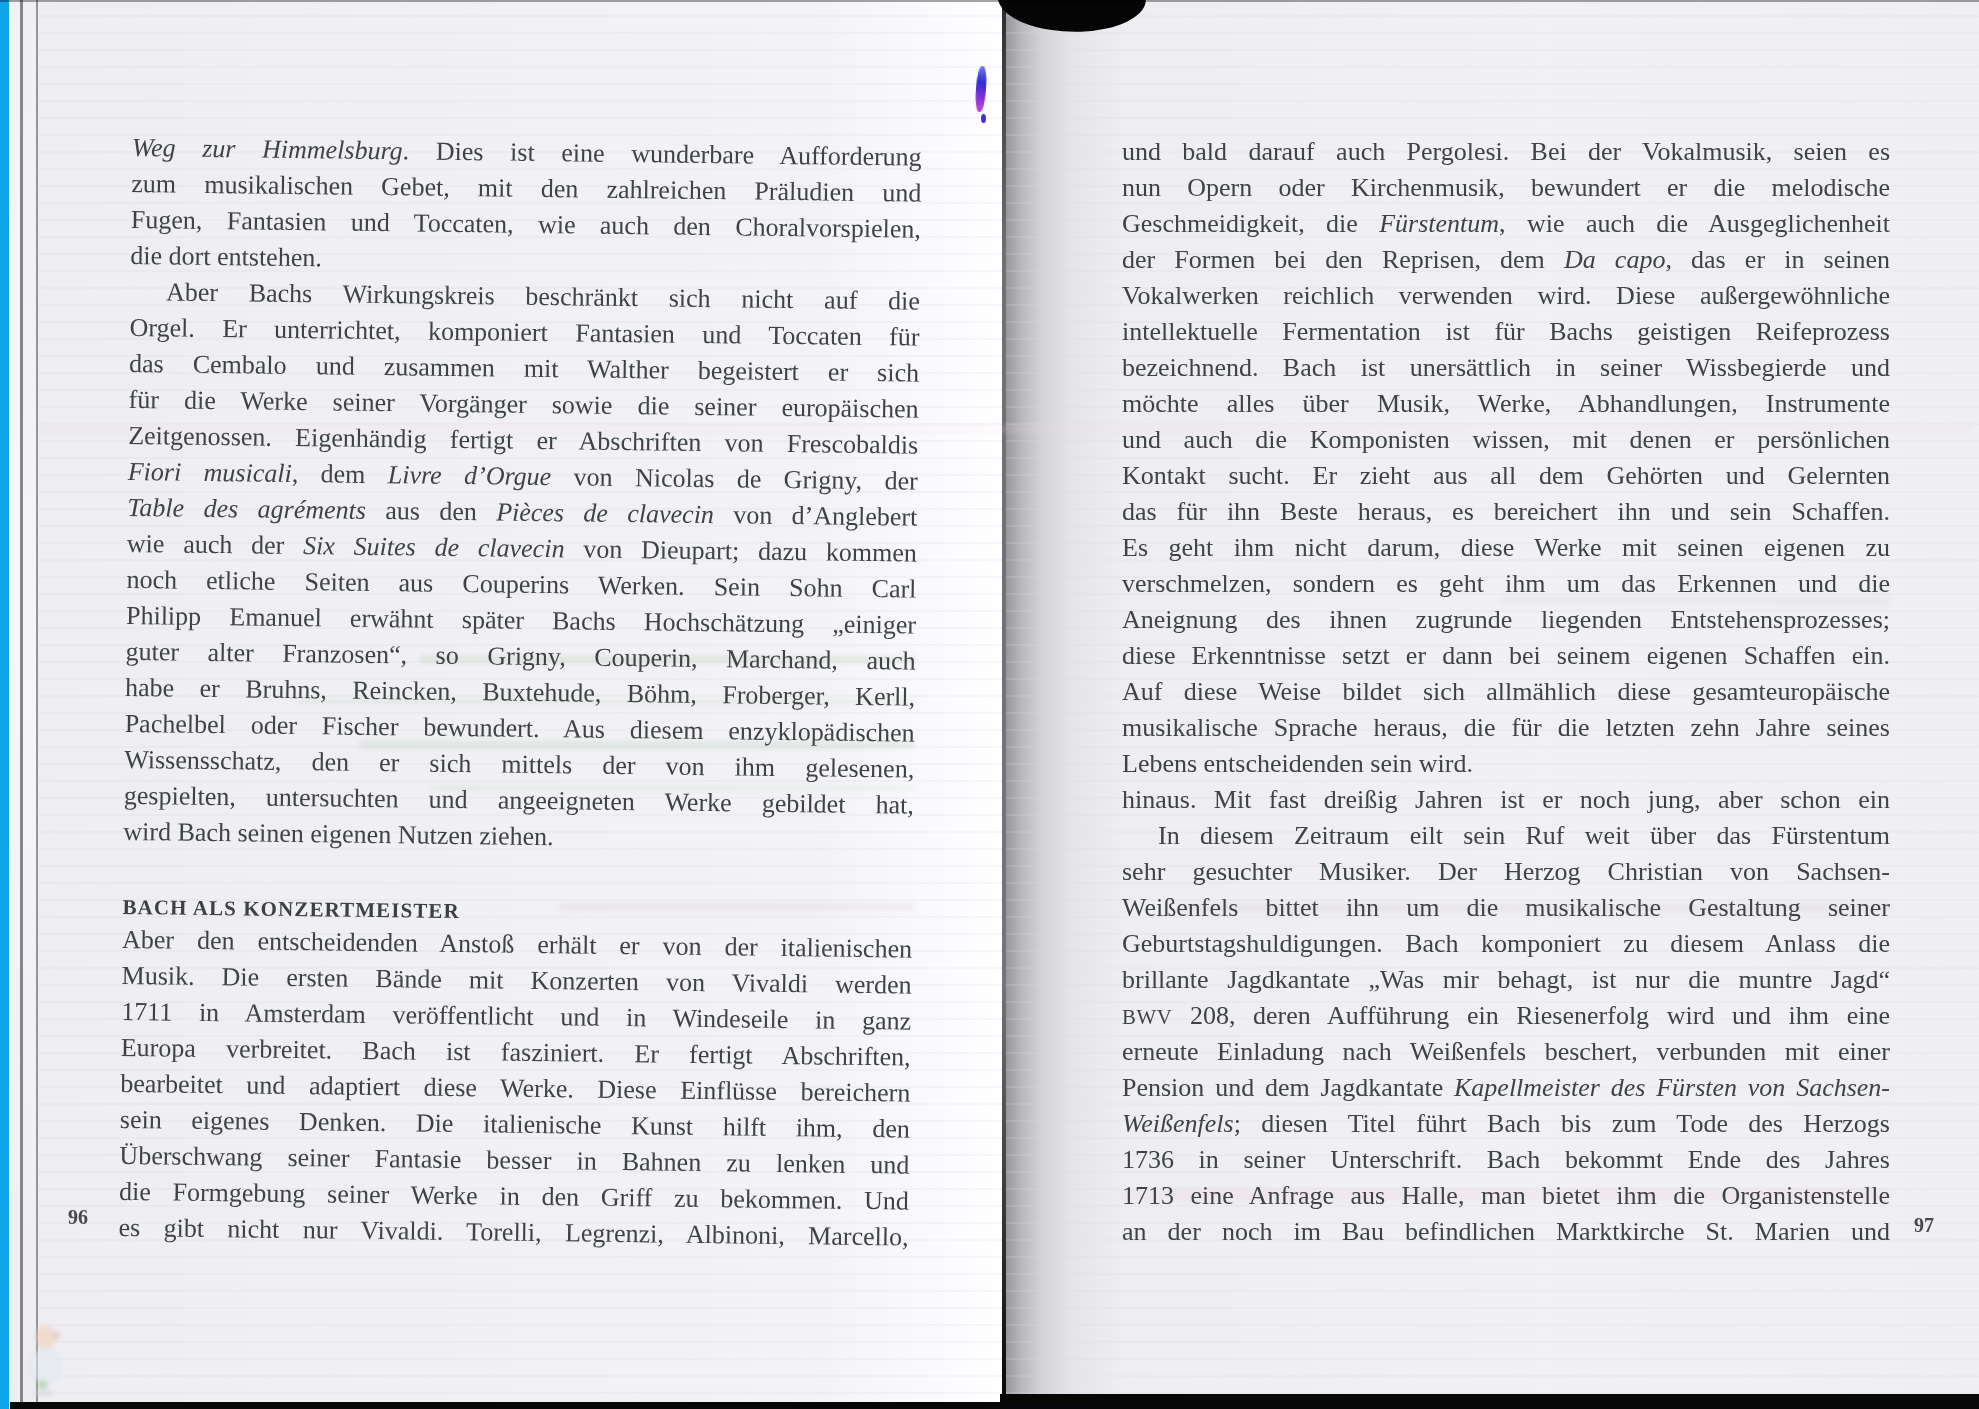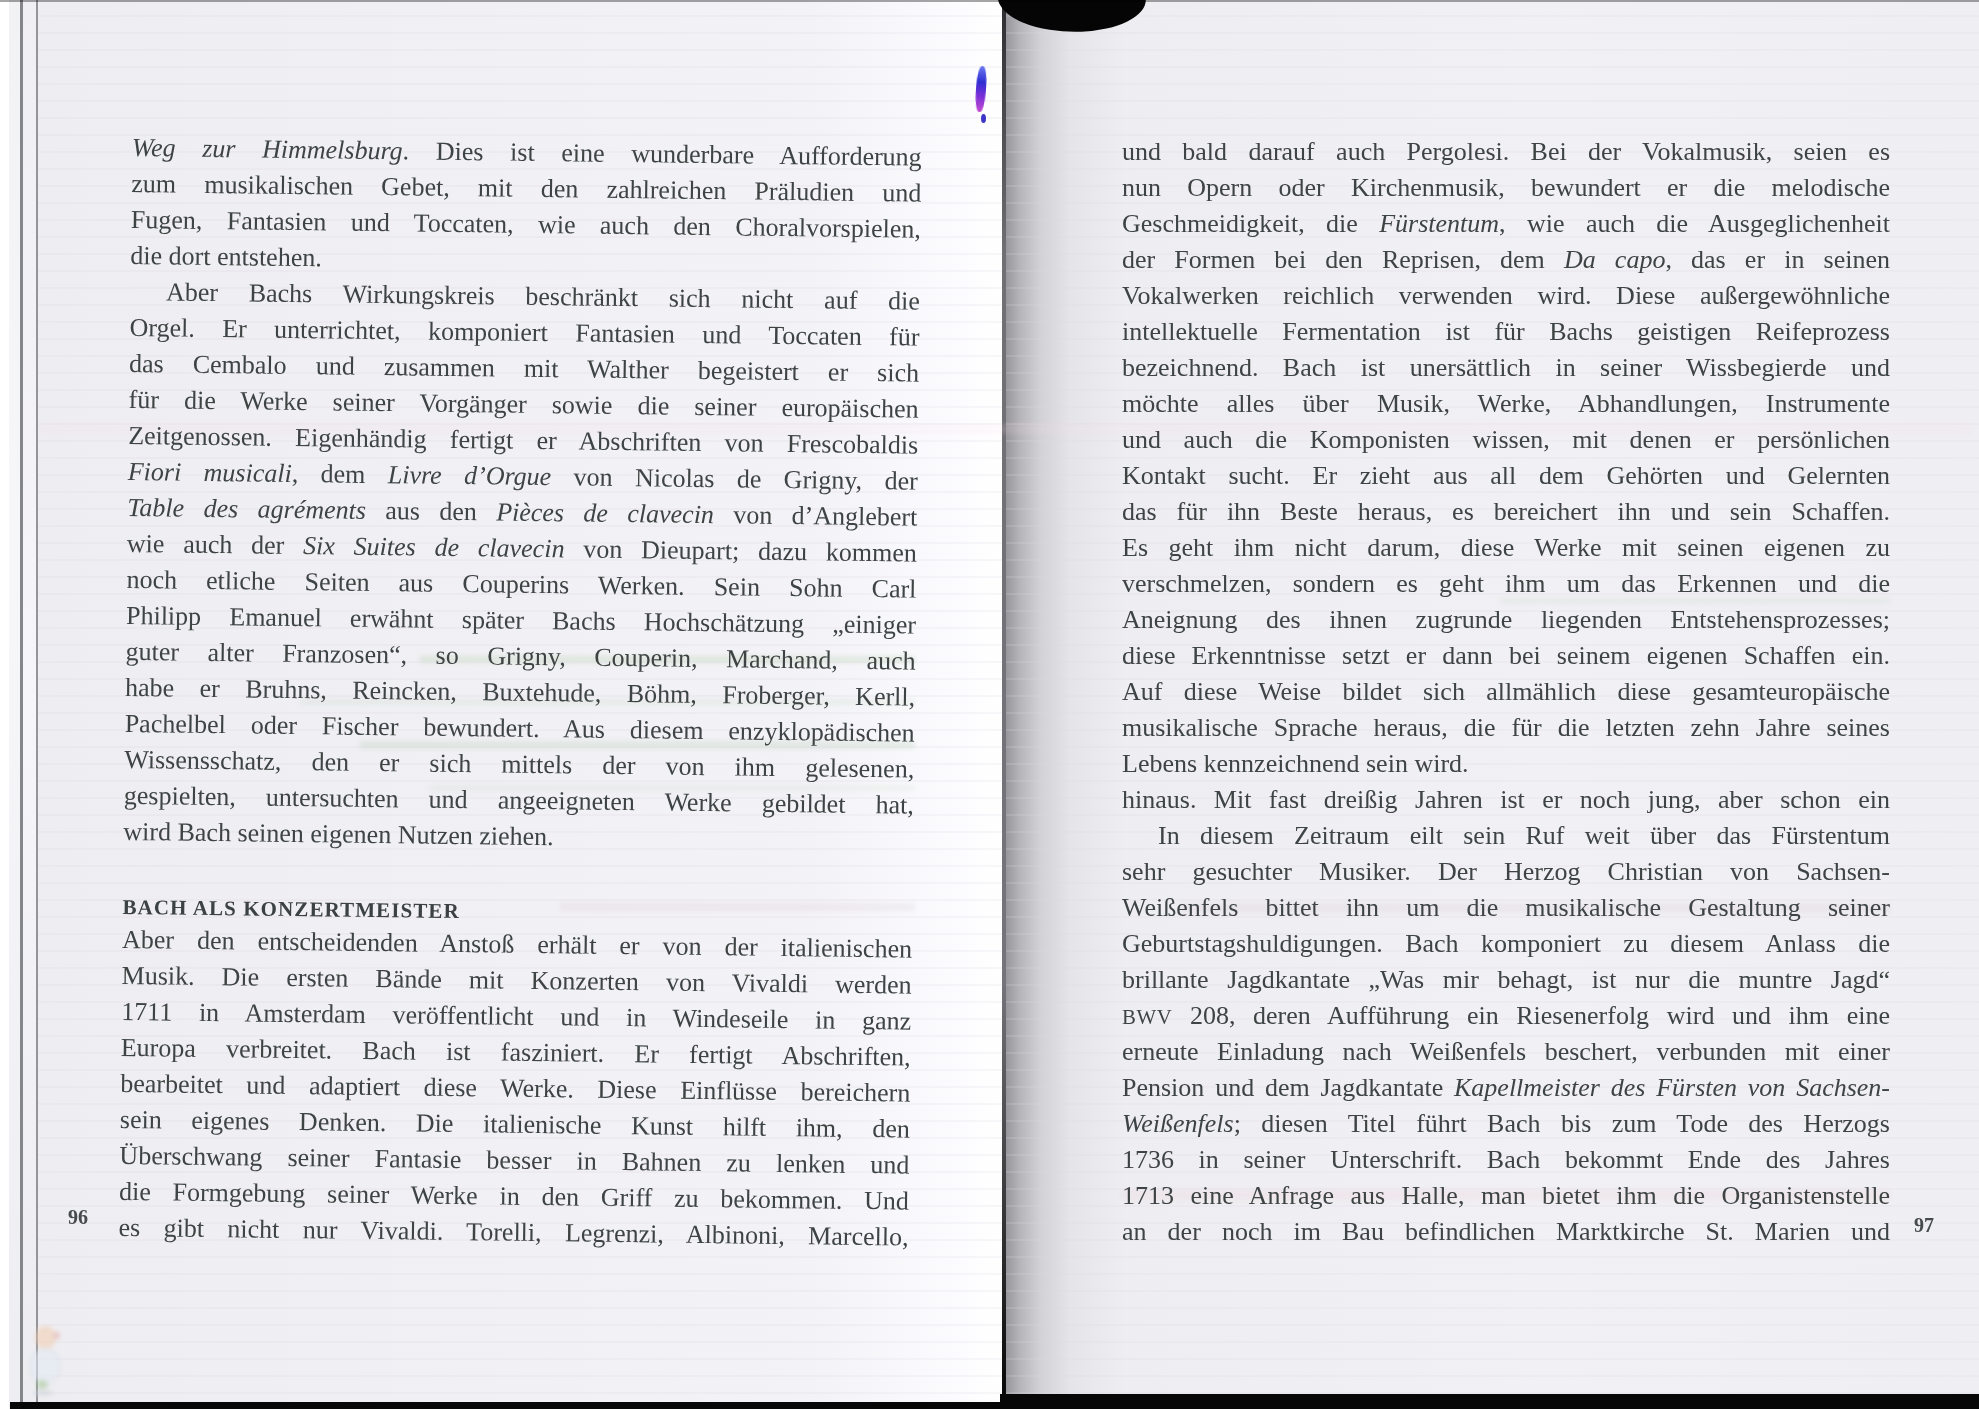--- a/index.html
+++ b/index.html
@@ -1,16 +1,16 @@
 <!DOCTYPE html>
 <html><head>
 <meta charset="utf-8">
 <style>
   html,body{margin:0;padding:0;background:#0a0a0a;}
-  .scan{position:relative;width:1979px;height:1409px;overflow:hidden;background:#ffffff;
+  .scan{position:relative;width:1979px;height:1409px;overflow:hidden;background:#0ea5e9;
         font-family:"Liberation Serif","DejaVu Serif",serif;}
   
   .edge-strip{position:absolute;top:0;height:1409px;}
   .e1{left:9px;width:11px;background:linear-gradient(180deg,#f2f2f5,#f7f7fa 40%,#eeeef2);}
   .el1{left:20px;width:3px;background:#85858c;}
   .e2{left:23px;width:13px;background:linear-gradient(180deg,#f0eff4,#f6f5f9 50%,#ededf1);}
   .el2{left:36px;width:2px;background:#94949b;}
   
   .page{position:absolute;top:0;}
   .page.left{left:38px;width:966px;height:1402px;
@@ -140,21 +140,21 @@
       <div class="tline"><span>möchte alles über Musik, Werke, Abhandlungen, Instrumente</span></div>
       <div class="tline"><span>und auch die Komponisten wissen, mit denen er persönlichen</span></div>
       <div class="tline"><span>Kontakt sucht. Er zieht aus all dem Gehörten und Gelernten</span></div>
       <div class="tline"><span>das für ihn Beste heraus, es bereichert ihn und sein Schaffen.</span></div>
       <div class="tline"><span>Es geht ihm nicht darum, diese Werke mit seinen eigenen zu</span></div>
       <div class="tline"><span>verschmelzen, sondern es geht ihm um das Erkennen und die</span></div>
       <div class="tline"><span>Aneignung des ihnen zugrunde liegenden Entstehensprozesses;</span></div>
       <div class="tline"><span>diese Erkenntnisse setzt er dann bei seinem eigenen Schaffen ein.</span></div>
       <div class="tline"><span>Auf diese Weise bildet sich allmählich diese gesamteuropäische</span></div>
       <div class="tline"><span>musikalische Sprache heraus, die für die letzten zehn Jahre seines</span></div>
-      <div class="tline end"><span>Lebens kennzeichnend sein wird.</span></div>
+      <div class="tline end"><span>Lebens entscheidenden sein wird.</span></div>
       <div class="tline"><span>hinaus. Mit fast dreißig Jahren ist er noch jung, aber schon ein</span></div>
       <div class="tline indent"><span>In diesem Zeitraum eilt sein Ruf weit über das Fürstentum</span></div>
       <div class="tline"><span>sehr gesuchter Musiker. Der Herzog Christian von Sachsen-</span></div>
       <div class="tline"><span>Weißenfels bittet ihn um die musikalische Gestaltung seiner</span></div>
       <div class="tline"><span>Geburtstagshuldigungen. Bach komponiert zu diesem Anlass die</span></div>
       <div class="tline"><span>brillante Jagdkantate „Was mir behagt, ist nur die muntre Jagd“</span></div>
       <div class="tline"><span class="sc">BWV</span><span> 208, deren Aufführung ein Riesenerfolg wird und ihm eine</span></div>
       <div class="tline"><span>erneute Einladung nach Weißenfels beschert, verbunden mit einer</span></div>
       <div class="tline"><span>Pension und dem Jagdkantate </span><span class="it">Kapellmeister des Fürsten von Sachsen-</span></div>
       <div class="tline"><span class="it">Weißenfels</span><span>; diesen Titel führt Bach bis zum Tode des Herzogs</span></div>

